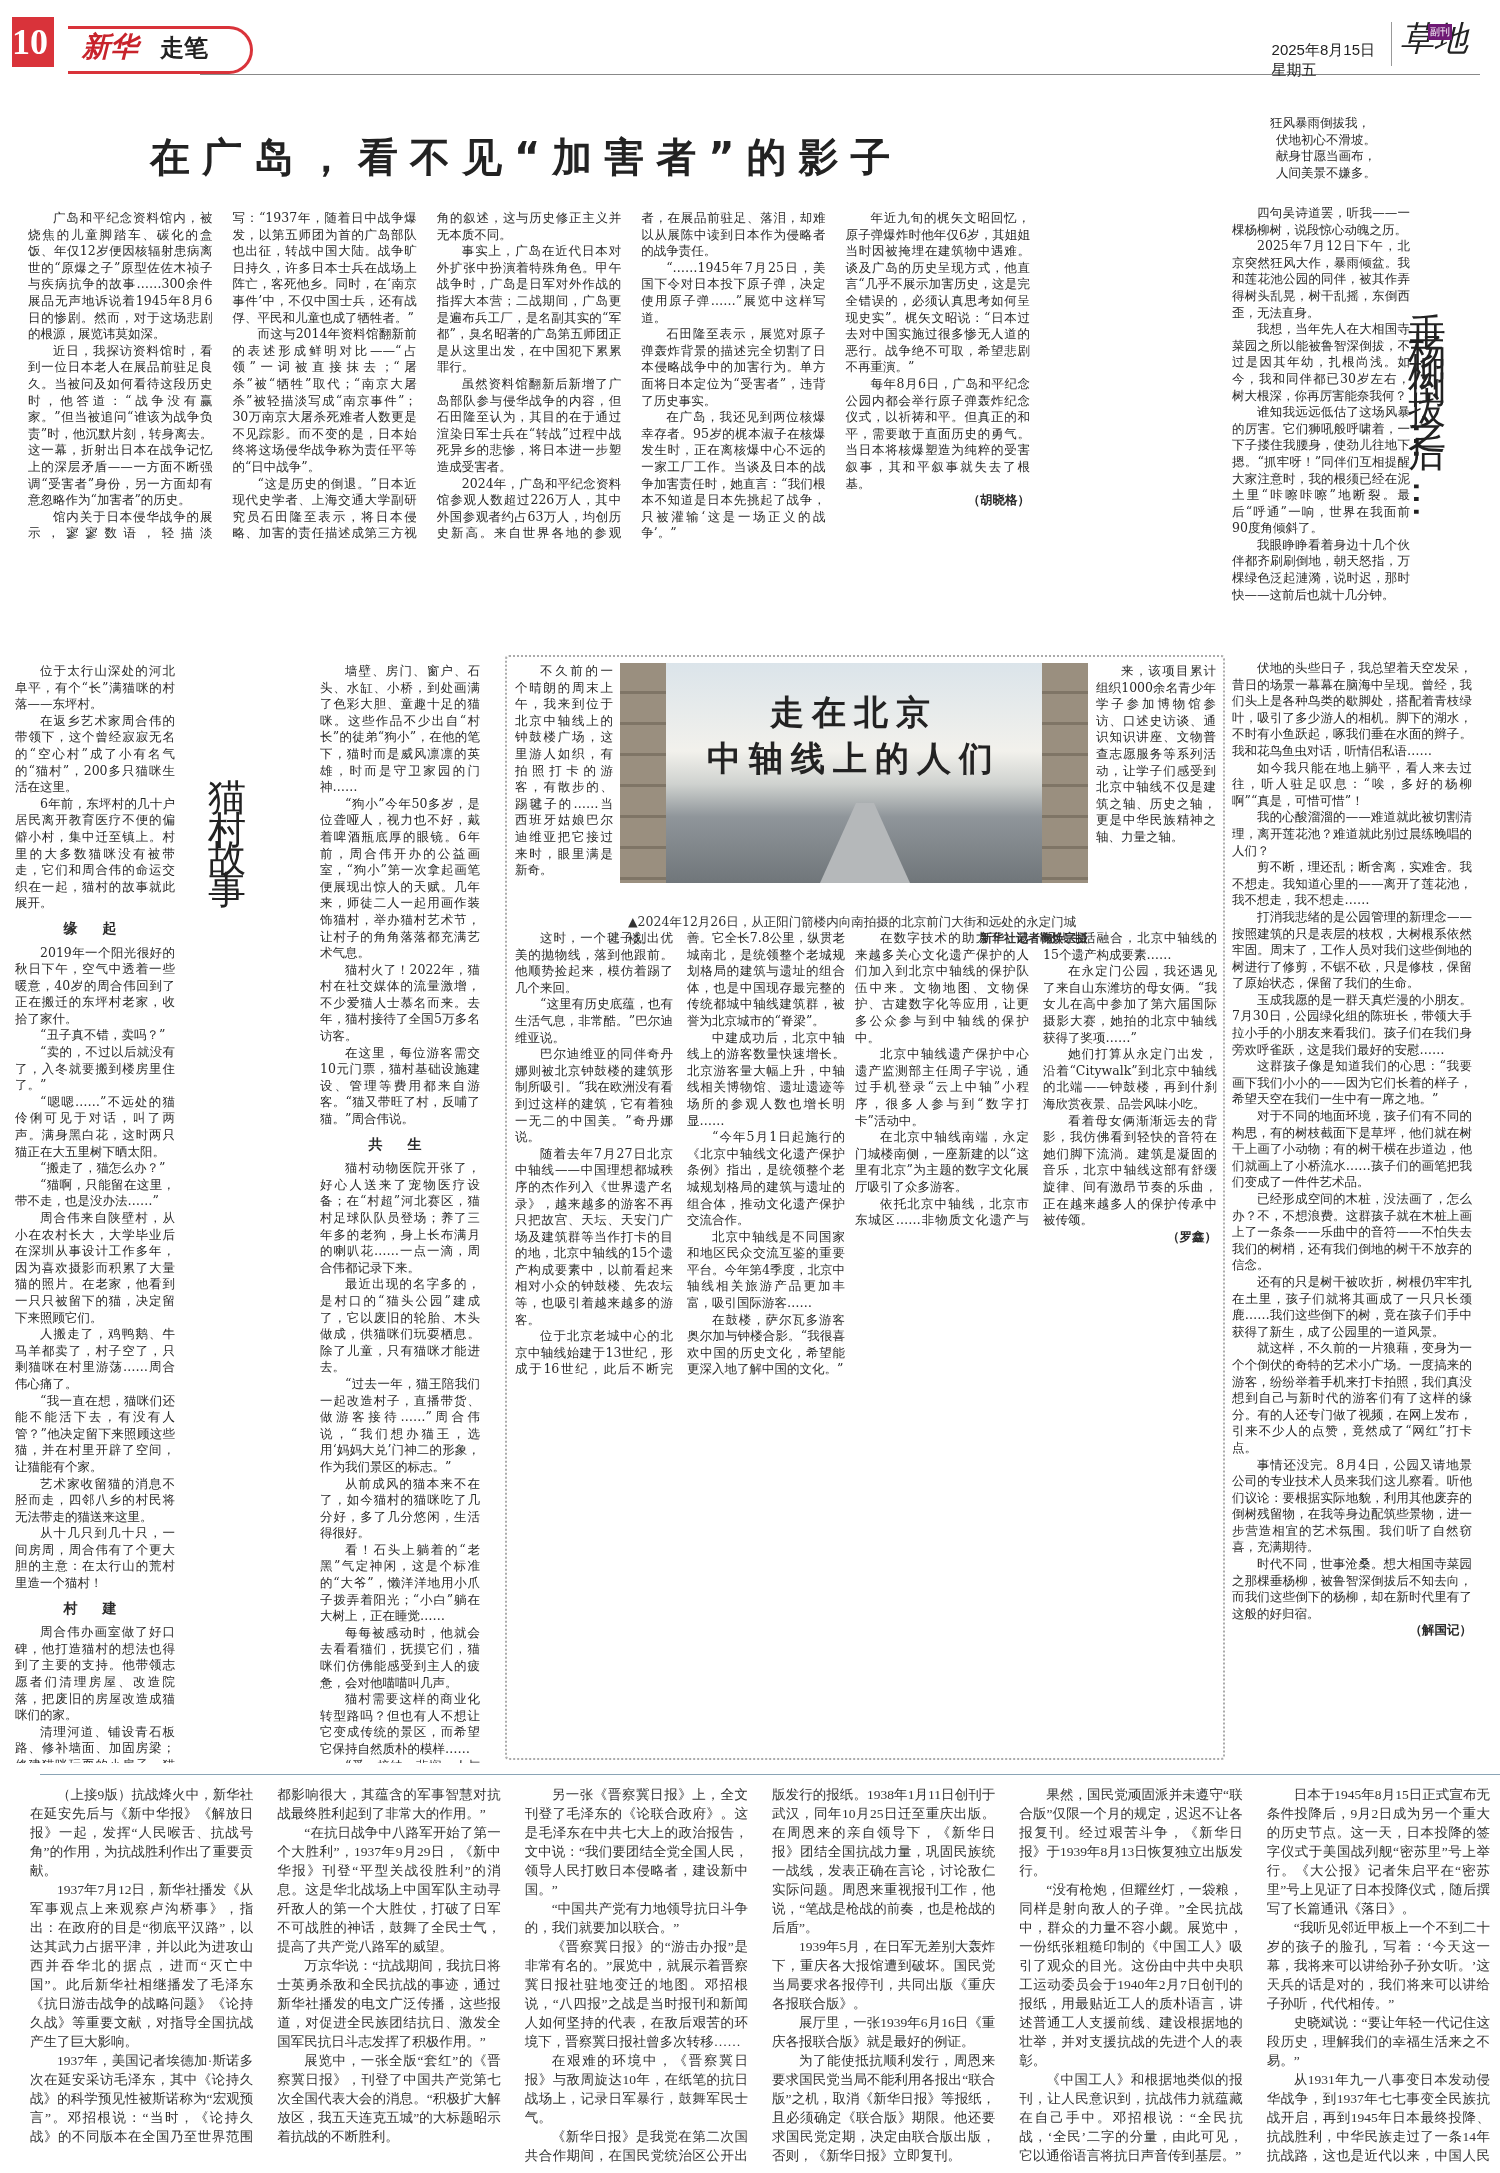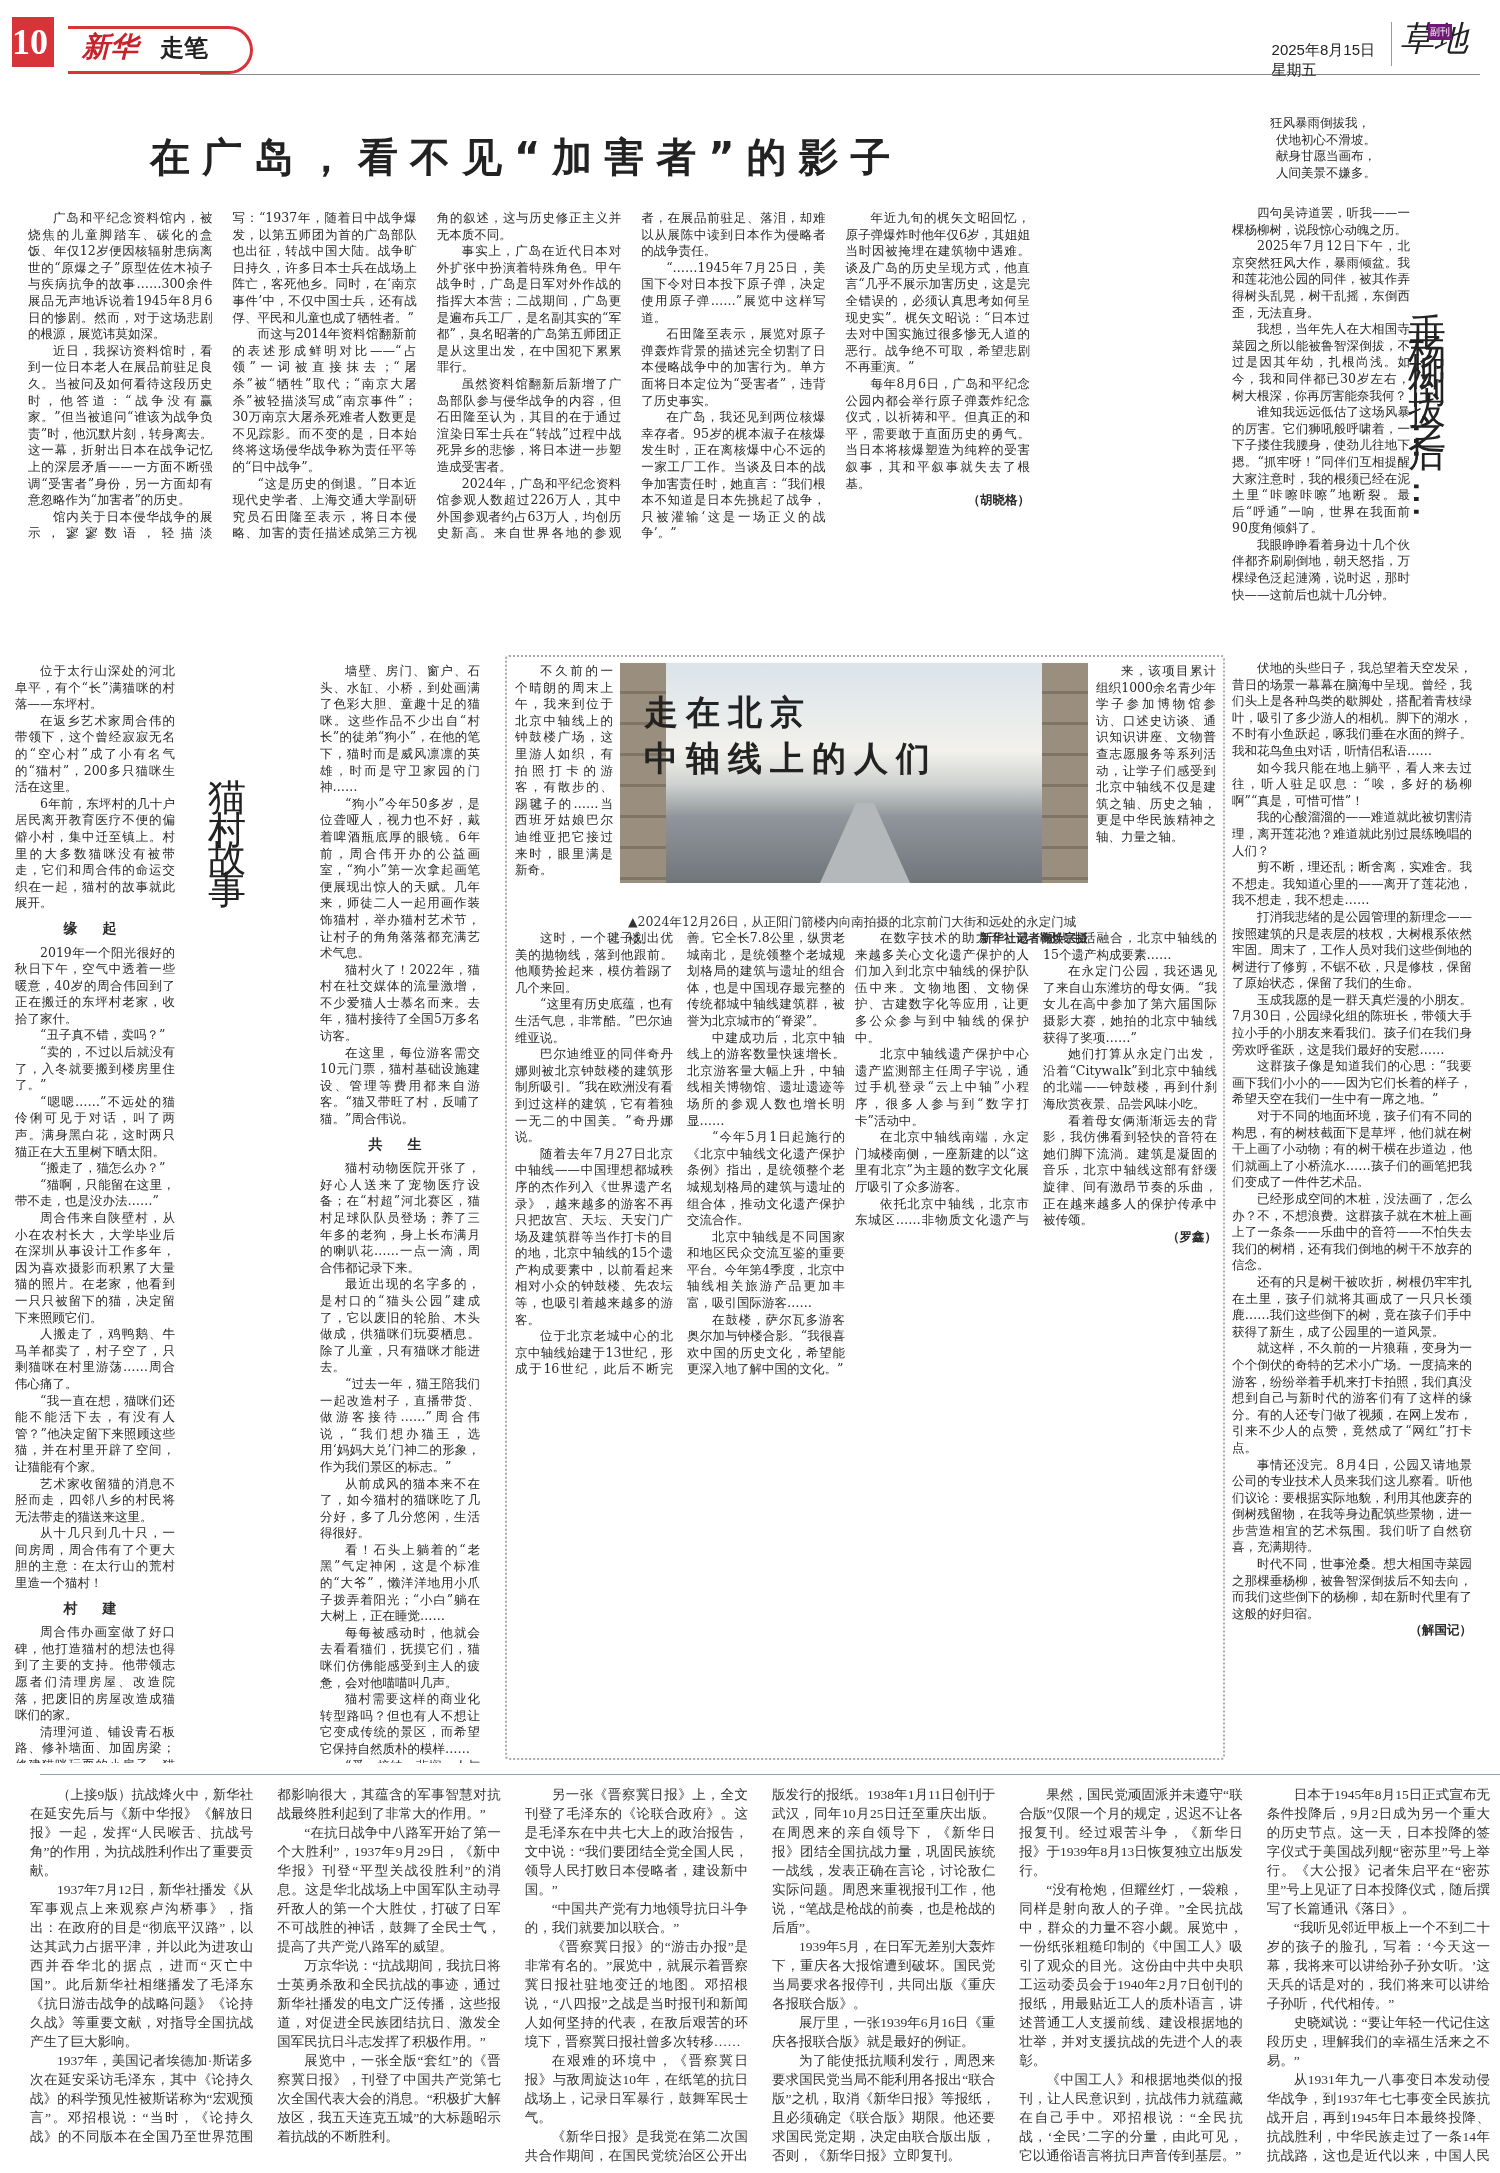--- a/index.html
+++ b/index.html
@@ -28,21 +28,21 @@
 
   .vtitle { position: absolute; font-family: "DejaVu Sans", sans-serif; font-size: 38px; line-height: 66px; width: 50px; text-align: center; color: #222; writing-mode: vertical-rl; letter-spacing: 20px; }
 
   .wavy-box { position: absolute; border: 2px dotted #aaa; border-radius: 4px; }
 
   .photo { position: absolute; left: 620px; top: 663px; width: 468px; height: 220px; overflow: hidden; border: 0; }
   .photo .sky { position: absolute; inset: 0; background: linear-gradient(180deg,#dbe4ea 0%,#f2f1ec 40%,#cfd2cf 55%,#8f959a 70%,#70767a 100%); }
   .photo .wall-l, .photo .wall-r { position: absolute; top: 0; width: 46px; height: 100%; background: repeating-linear-gradient(180deg,#9a8f7f 0 28px,#7f7566 28px 31px); }
   .photo .wall-l { left: 0; } .photo .wall-r { right: 0; }
   .photo .road { position: absolute; left: 200px; top: 140px; width: 90px; height: 80px; background: #b5b8ba; clip-path: polygon(40% 0,60% 0,100% 100%,0 100%); }
-  .photo .title { position: absolute; left: 0; right: 0; top: 26px; font-family: "DejaVu Sans", sans-serif; font-weight: bold; font-size: 34px; line-height: 46px; color: #222; letter-spacing: 8px; padding-left: 24px; }
+  .photo .title { position: absolute; left: 0; right: 0; top: 26px; text-align: center; font-family: "DejaVu Sans", sans-serif; font-weight: bold; font-size: 34px; line-height: 46px; color: #222; letter-spacing: 8px; }
   .caption { position: absolute; left: 628px; top: 913px; width: 460px; font-size: 12.5px; line-height: 17px; color: #333; }
   .caption .credit { float: right; font-family: "DejaVu Sans", sans-serif; font-weight: bold; font-size: 12px; }
 
   .hr-lower { position: absolute; left: 40px; top: 1774px; width: 1460px; height: 1px; background: #8aa4b6; }
   .lower { position: absolute; font-family: "Liberation Serif", serif; font-size: 13.5px; line-height: 19px; color: #333; text-align: justify; overflow: hidden; }
   .lower p { text-indent: 2em; }
 </style>
 </head>
 <body>
 

